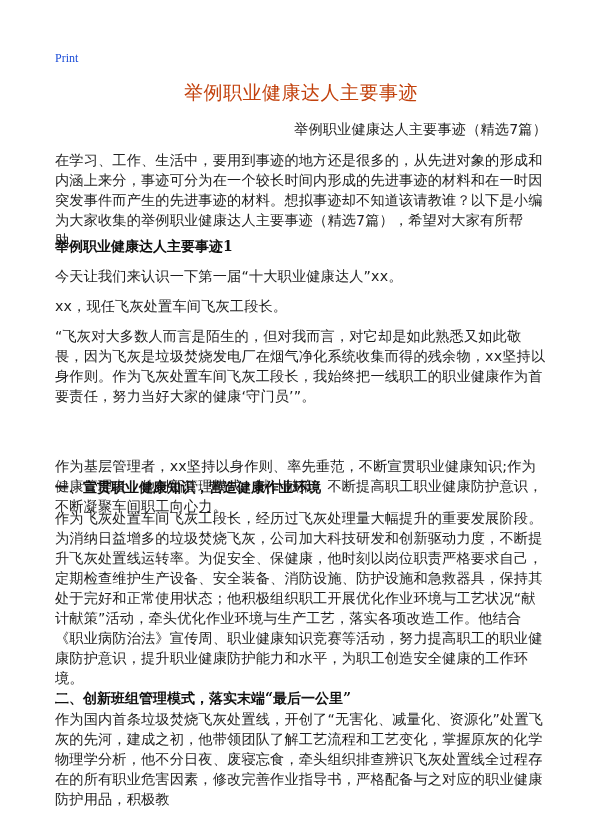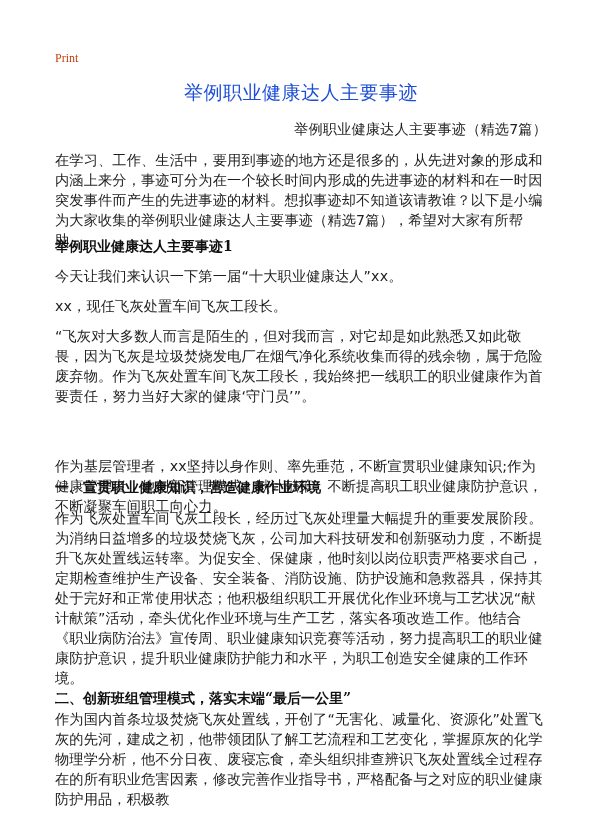--- a/index.html
+++ b/index.html
@@ -20,31 +20,31 @@
       left: 55px;
       top: 0;
       width: 492px;
     }
     .print-label {
       position: absolute;
       left: 0;
       top: 51px;
       font-family: "Liberation Serif", "DejaVu Serif", serif;
       font-size: 12px;
-      color: #c2410c;
+      color: #1d4ed8;
     }
     .doc-title {
       position: absolute;
       left: 0;
       top: 80px;
       width: 492px;
       text-align: center;
       font-size: 19px;
       font-weight: normal;
-      color: #1d4ed8;
+      color: #c2410c;
       letter-spacing: 0.5px;
       margin: 0;
     }
     .para {
       position: absolute;
       left: 0;
       width: 492px;
       font-size: 14.2px;
       line-height: 20px;
       margin: 0;
@@ -76,21 +76,21 @@
   <p class="para" style="top:119px;text-align:right;">举例职业健康达人主要事迹（精选7篇）</p>
 
   <p class="para" style="top:150px;">在学习、工作、生活中，要用到事迹的地方还是很多的，从先进对象的形成和内涵上来分，事迹可分为在一个较长时间内形成的先进事迹的材料和在一时因突发事件而产生的先进事迹的材料。想拟事迹却不知道该请教谁？以下是小编为大家收集的举例职业健康达人主要事迹（精选7篇），希望对大家有所帮助。</p>
 
   <h2 class="heading" style="top:236px;">举例职业健康达人主要事迹1</h2>
 
   <p class="para" style="top:266px;">今天让我们来认识一下第一届“十大职业健康达人”xx。</p>
 
   <p class="para" style="top:296px;">xx，现任飞灰处置车间飞灰工段长。</p>
 
-  <p class="para" style="top:326px;">“飞灰对大多数人而言是陌生的，但对我而言，对它却是如此熟悉又如此敬畏，因为飞灰是垃圾焚烧发电厂在烟气净化系统收集而得的残余物，属于危险废弃物。作为飞灰处置车间飞灰工段长，我始终把一线职工的职业健康作为首要责任，努力当好大家的健康‘守门员’”。</p>
+  <p class="para" style="top:326px;">“飞灰对大多数人而言是陌生的，但对我而言，对它却是如此熟悉又如此敬畏，因为飞灰是垃圾焚烧发电厂在烟气净化系统收集而得的残余物，xx坚持以身作则。作为飞灰处置车间飞灰工段长，我始终把一线职工的职业健康作为首要责任，努力当好大家的健康‘守门员’”。</p>
 
   <p class="para" style="top:412px;margin-top:44px;">作为基层管理者，xx坚持以身作则、率先垂范，不断宣贯职业健康知识;作为健康管理者，他创新管理模式、献计献策，不断提高职工职业健康防护意识，不断凝聚车间职工向心力。</p>
 
   <h3 class="heading" style="top:477px;">一、宣贯职业健康知识，营造健康作业环境</h3>
 
   <p class="para" style="top:508px;">作为飞灰处置车间飞灰工段长，经历过飞灰处理量大幅提升的重要发展阶段。为消纳日益增多的垃圾焚烧飞灰，公司加大科技研发和创新驱动力度，不断提升飞灰处置线运转率。为促安全、保健康，他时刻以岗位职责严格要求自己，定期检查维护生产设备、安全装备、消防设施、防护设施和急救器具，保持其处于完好和正常使用状态；他积极组织职工开展优化作业环境与工艺状况“献计献策”活动，牵头优化作业环境与生产工艺，落实各项改造工作。他结合《职业病防治法》宣传周、职业健康知识竞赛等活动，努力提高职工的职业健康防护意识，提升职业健康防护能力和水平，为职工创造安全健康的工作环境。</p>
 
   <h3 class="heading" style="top:688px;">二、创新班组管理模式，落实末端“最后一公里”</h3>
 
   <p class="para" style="top:709px;">作为国内首条垃圾焚烧飞灰处置线，开创了“无害化、减量化、资源化”处置飞灰的先河，建成之初，他带领团队了解工艺流程和工艺变化，掌握原灰的化学物理学分析，他不分日夜、废寝忘食，牵头组织排查辨识飞灰处置线全过程存在的所有职业危害因素，修改完善作业指导书，严格配备与之对应的职业健康防护用品，积极教</p>

